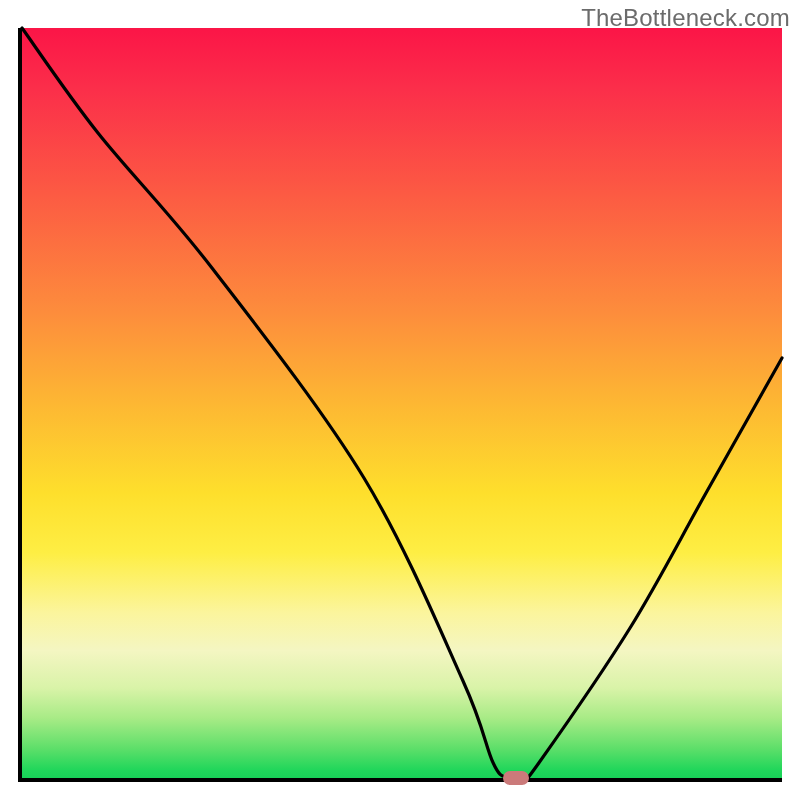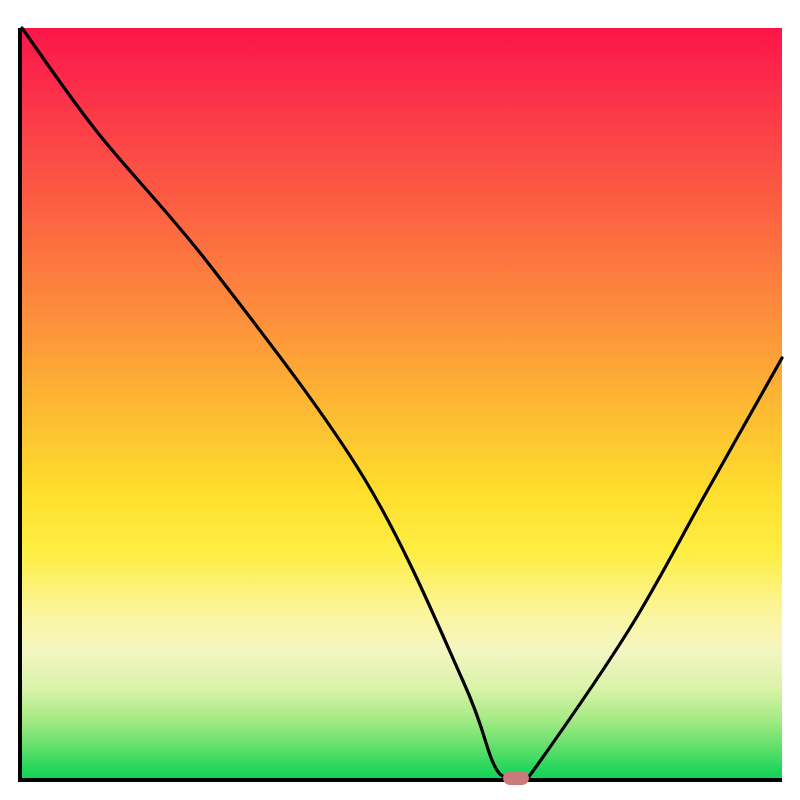--- a/index.html
+++ b/index.html
@@ -75,20 +75,21 @@
     border-radius: 7px;
     background: #cb7a7a;
     transform: translate(-50%, -50%);
   }
 </style>
 </head>
 <body>
 
 <div class="chart-container">
 
+  <div class="watermark">TheBottleneck.com</div>
 
   <div class="plot-area">
     <div class="gradient-bg"></div>
 
     <svg class="curve" viewBox="0 0 760 750" preserveAspectRatio="none">
       <path id="curve-path" d="M0 0 C12.7 17.5, 44.3 65.0, 76.0 105.0 C107.7 145.0, 145.7 182.5, 190.0 240.0 C234.3 297.5, 300.2 381.3, 342.0 450.0 C383.8 518.8, 419.3 605.0, 440.8 652.5 C462.3 700.0, 463.6 718.8, 471.2 735.0 C478.8 751.3, 481.3 747.5, 486.4 750.0 C491.5 752.5, 496.5 752.5, 501.6 750.0 C506.7 747.5, 499.1 760.0, 516.8 735.0 C534.5 710.0, 580.1 645.0, 608.0 600.0 C635.9 555.0, 658.7 510.0, 684.0 465.0 C709.3 420.0, 747.3 352.5, 760.0 330.0" stroke="#000000" stroke-width="3.2" fill="none" stroke-linejoin="round" stroke-linecap="round"></path>
     </svg>
 
     <div class="marker" id="marker" style="left: 494px; top: 750px; background: rgb(203, 122, 122);"></div>
   </div>

